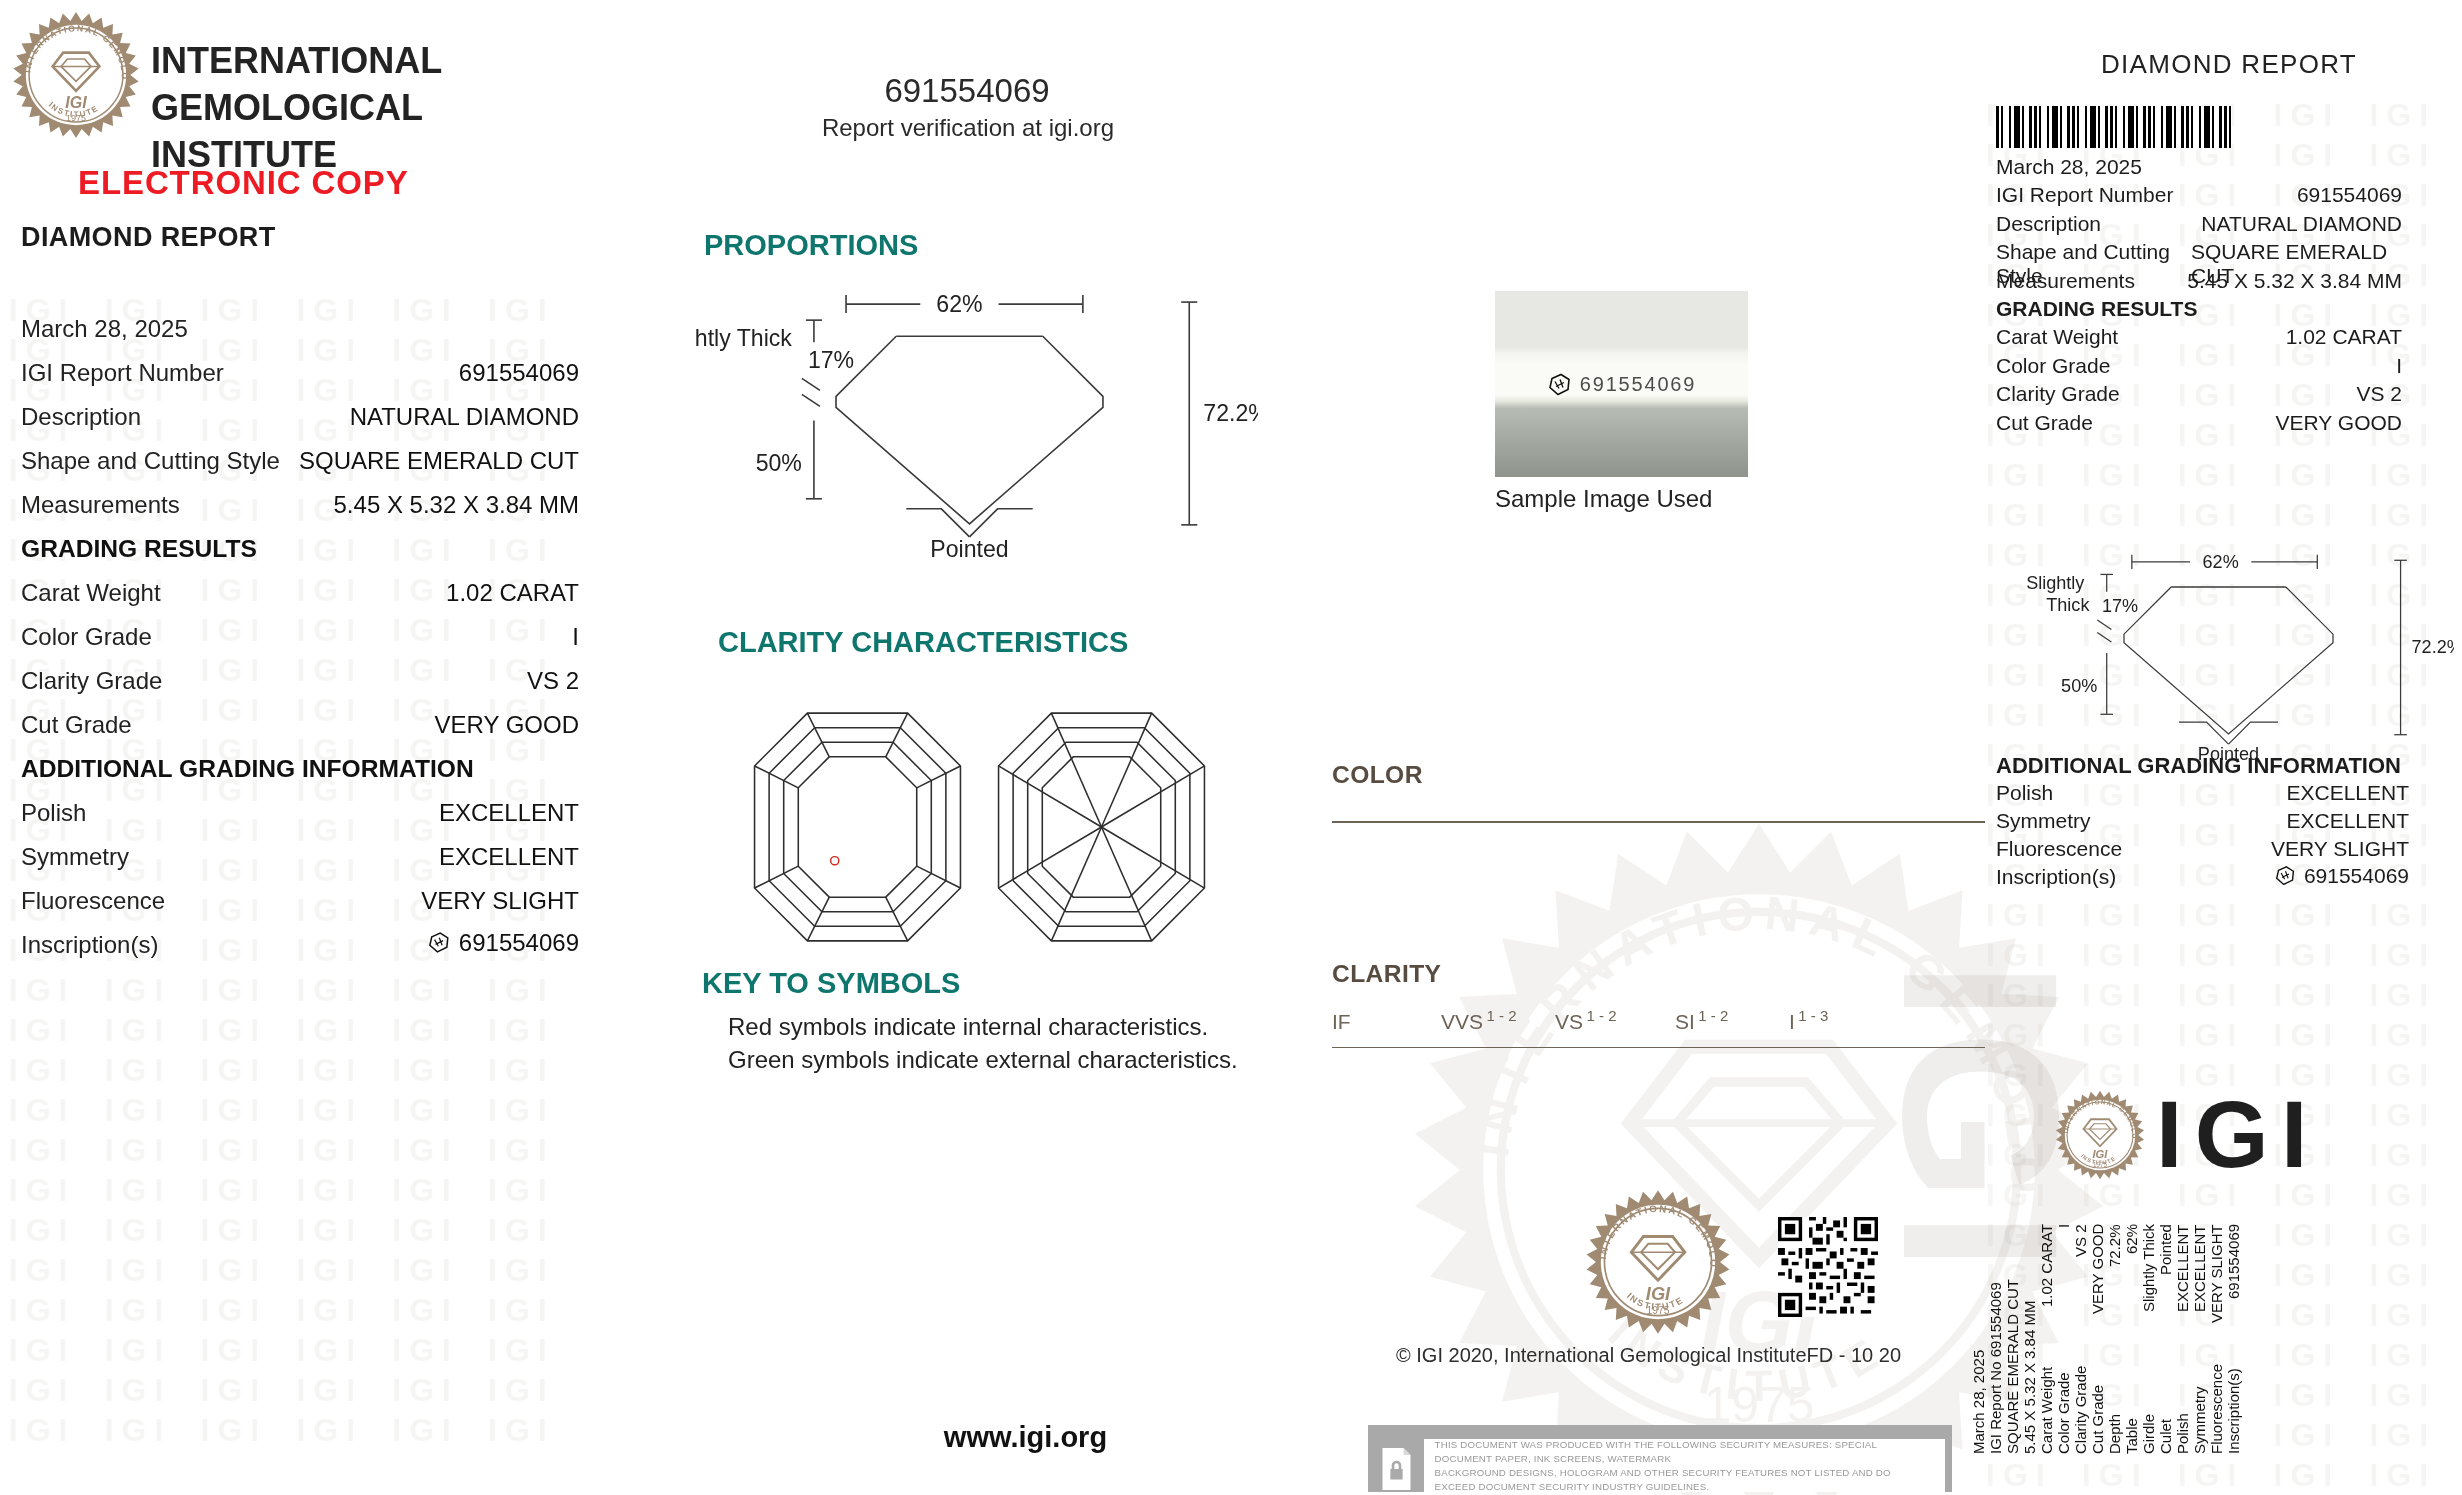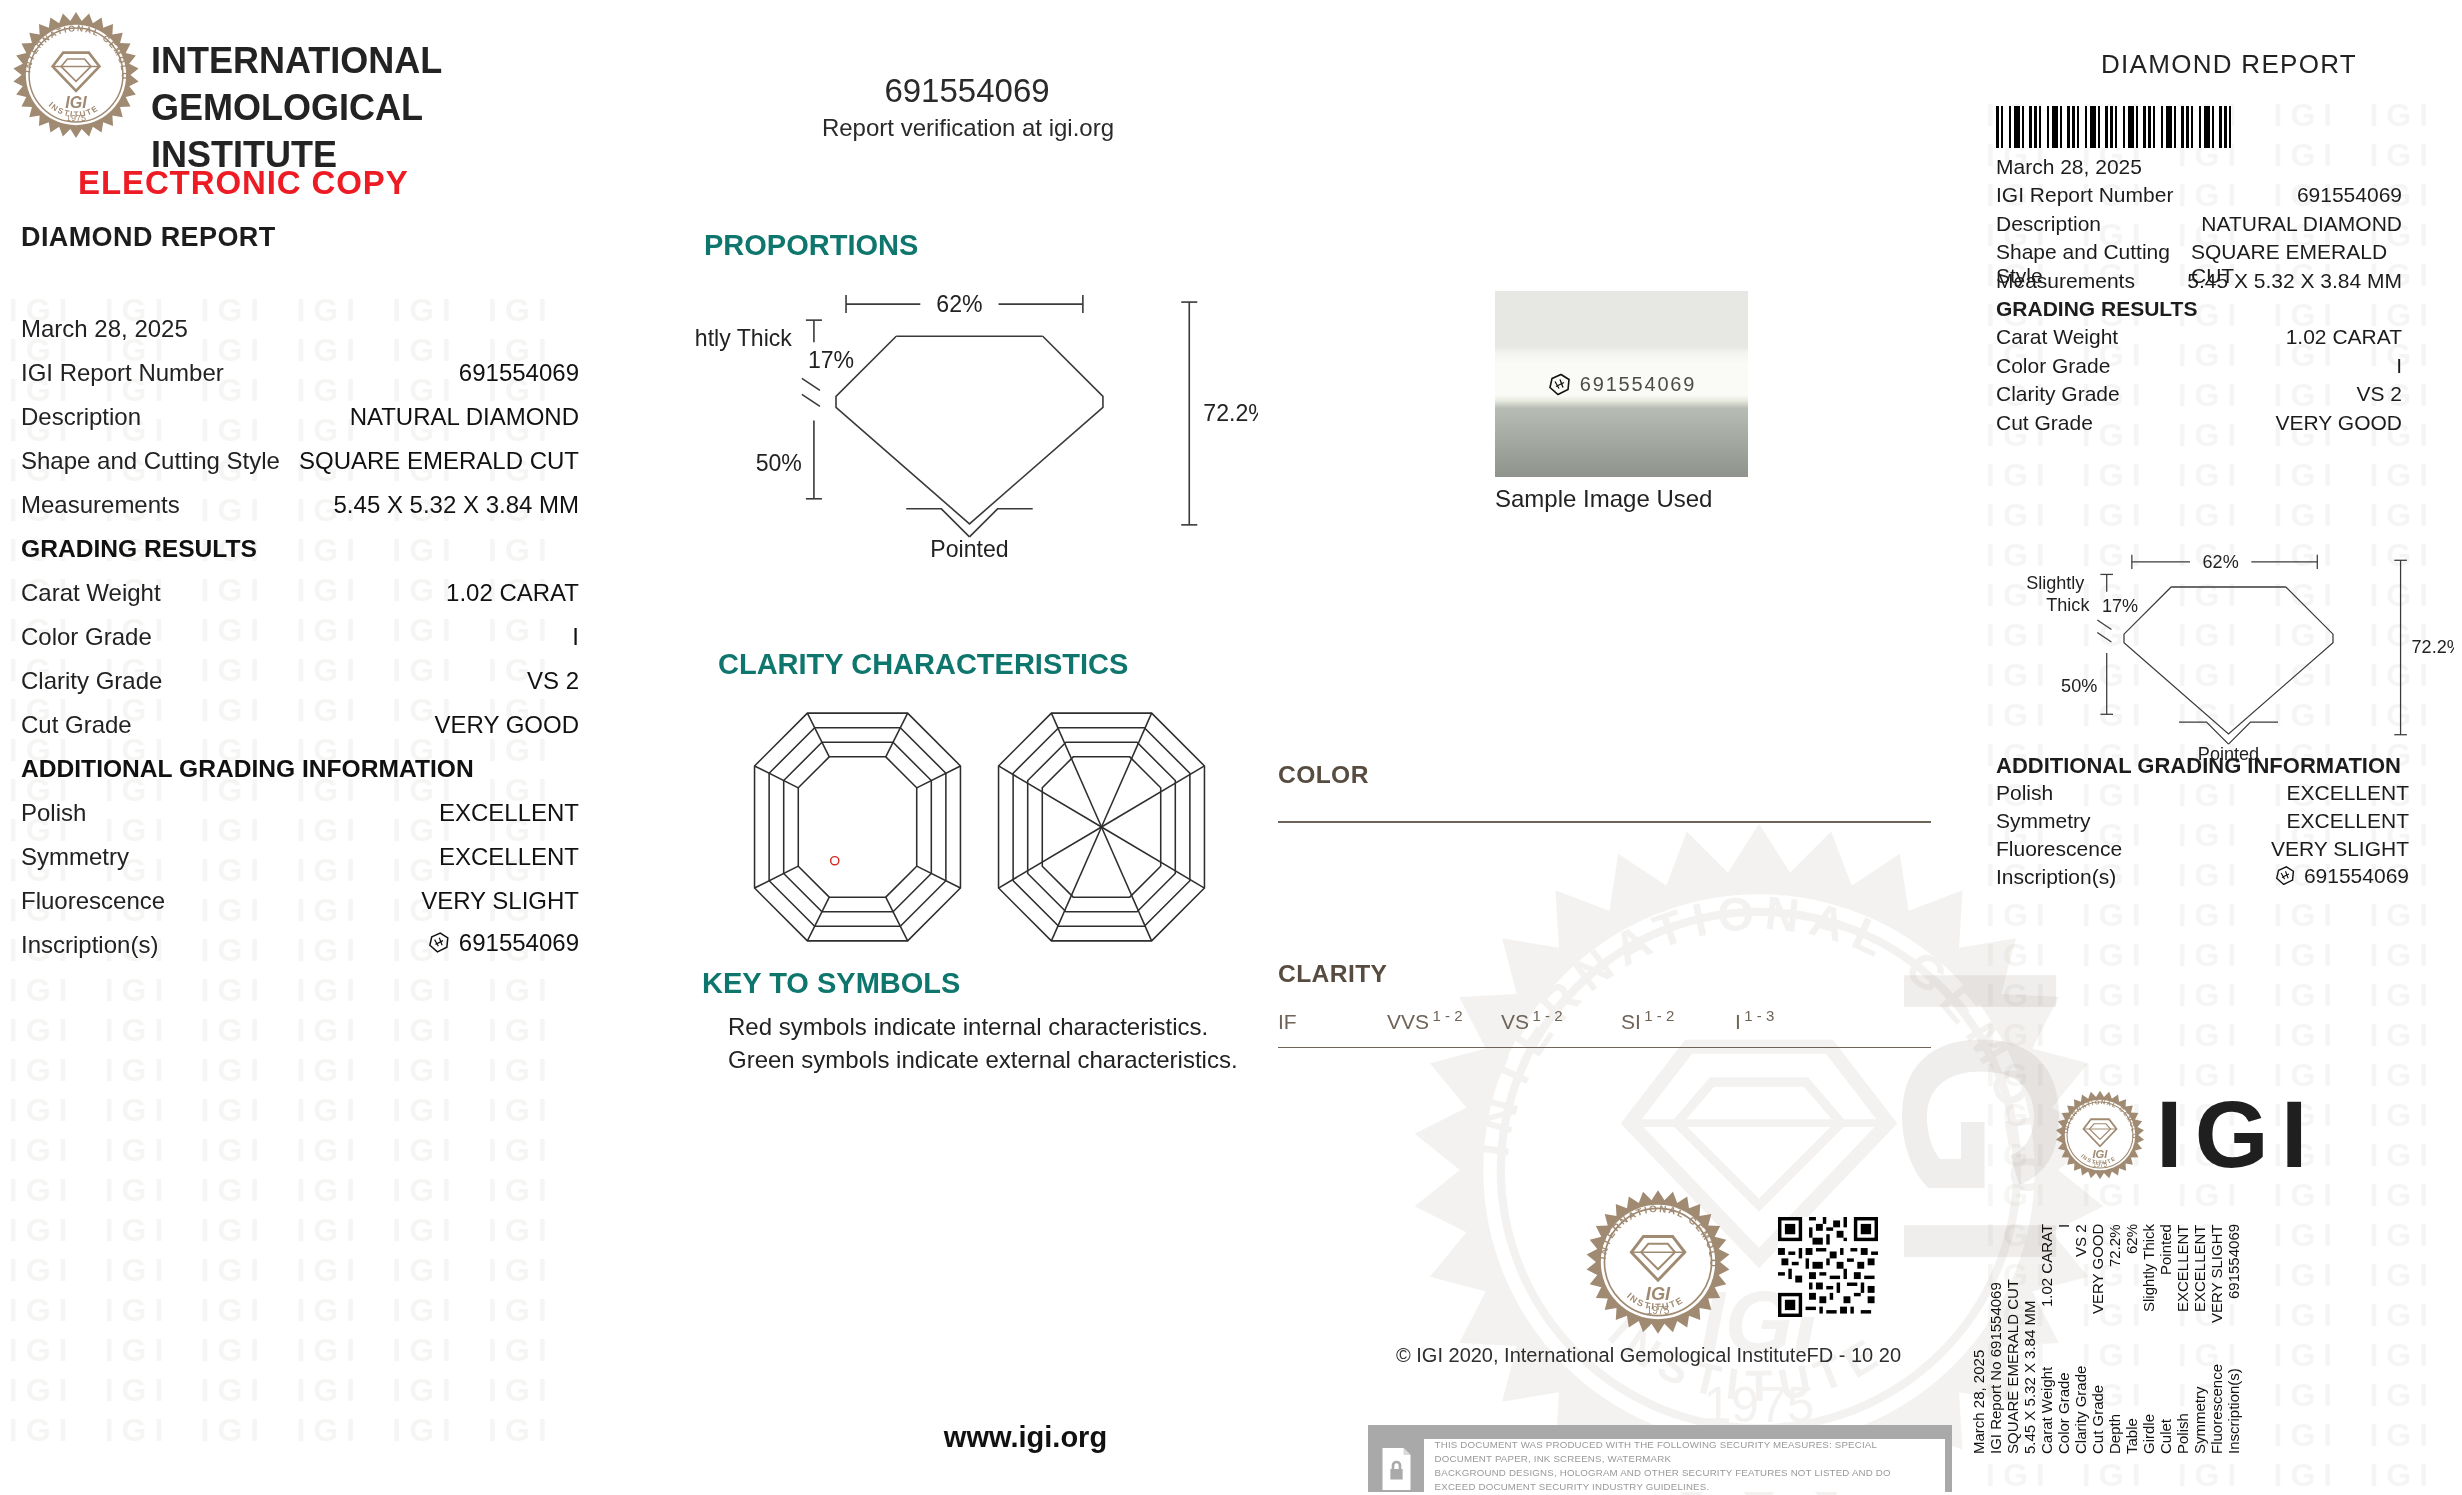--- a/index.html
+++ b/index.html
@@ -26,21 +26,21 @@
   
   .c-repnum{left:791px;top:72px;width:352px;text-align:center;font-size:33px;color:#2a2a2a;}
   .c-verify{left:748px;top:114px;width:440px;text-align:center;font-size:24px;color:#2a2a2a;}
   .sec-head{font-size:29px;font-weight:bold;color:#0f766e;}
   .keylines{left:728px;top:1010px;font-size:24px;line-height:33px;color:#222;}
   .photo{left:1495px;top:291px;width:253px;height:186px;
      background:linear-gradient(180deg,#e7e8e3 0%,#e7e8e3 30%,#f2f3ee 33%,#fafbf6 39%,#fafbf6 56%,#e7eade 59%,#b7bcb4 63%,#a6aba3 78%,#8e938c 100%);}
   .photo-insc{position:absolute;left:0;right:0;top:44%;display:flex;justify-content:center;align-items:center;
      gap:7px;font-size:20px;color:#4c4c4c;letter-spacing:1.8px;}
   .photo-cap{left:1495px;top:485px;width:253px;text-align:left;font-size:24px;color:#222;}
-  .scale{left:1278px;width:653px;}
+  .scale{left:1332px;width:653px;}
   .scale-head{font-size:24.6px;font-weight:bold;color:#584c40;letter-spacing:0.4px;}
   .scale-grid{display:grid;margin-top:19.3px;color:#6e6357;font-size:21px;}
   .color-grid{grid-template-columns:repeat(5,108px) 1fr;}
   .clar-grid{grid-template-columns:109px 114px 120px 114px 1fr;}
   .scale-rule{border-top:2.6px solid #6e6357;margin-top:12.3px;}
   .scale-desc{display:grid;margin-top:14px;color:#6e6357;font-size:21px;line-height:27px;}
   .scale-desc span{padding-right:17.6px;}
   sup.gsup{font-size:15px;color:#6e6357;margin-left:3.5px;}
   .copyline{left:1347px;top:1344px;width:603px;display:flex;justify-content:center;
      font-size:20px;color:#2e2e2e;}
@@ -200,21 +200,21 @@
     <line x1="110" y1="218" x2="126" y2="218"></line>
   <text x="106" y="190" text-anchor="end">50%</text>
   <text x="96" y="66" text-anchor="end">Slightly Thick</text>
   <line x1="484" y1="22" x2="500" y2="22"></line>
     <line x1="492" y1="22" x2="492" y2="244"></line>
     <line x1="484" y1="244" x2="500" y2="244"></line>
   <text x="506" y="140">72.2%</text>
   <text x="273" y="276" text-anchor="middle">Pointed</text>
 </svg>
 
-<div class="abs sec-head" style="left:718px;top:626px;margin-top:22px;">CLARITY CHARACTERISTICS</div>
+<div class="abs sec-head" style="left:718px;top:626px;">CLARITY CHARACTERISTICS</div>
 
 <svg class="abs cdiag" style="left:743px;top:704px;" width="229" height="246" viewBox="0 0 250 270">
   <polygon points="70,10 180,10 238,68 238,202 180,260 70,260 12,202 12,68"></polygon>
   <polygon points="78,26 172,26 222,76 222,194 172,244 78,244 28,194 28,76"></polygon>
   <polygon points="86,42 164,42 206,84 206,186 164,228 86,228 44,186 44,84"></polygon>
   <polygon points="94,58 156,58 190,92 190,178 156,212 94,212 60,178 60,92"></polygon>
   <line x1="70" y1="10" x2="94" y2="58"></line>
     <line x1="180" y1="10" x2="156" y2="58"></line>
   <line x1="238" y1="68" x2="190" y2="92"></line>
     <line x1="238" y1="202" x2="190" y2="178"></line>

